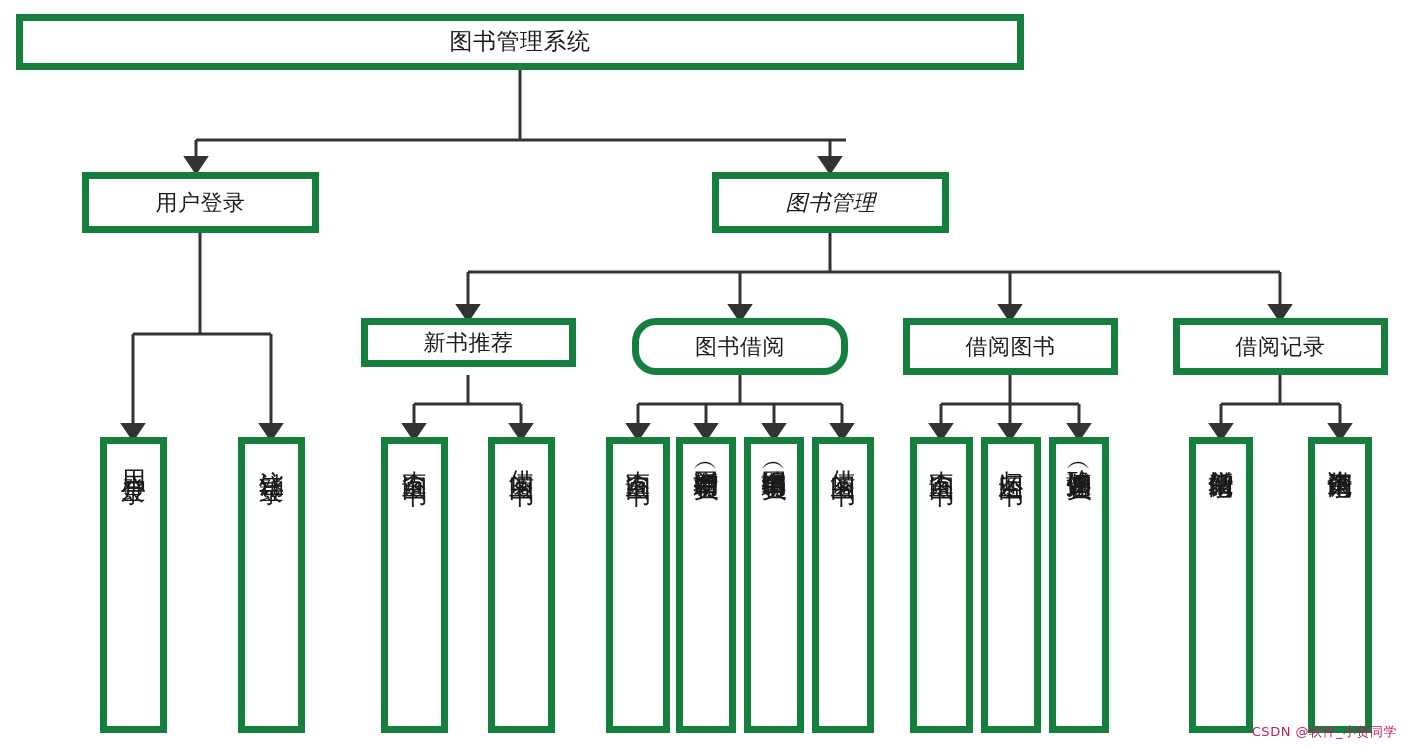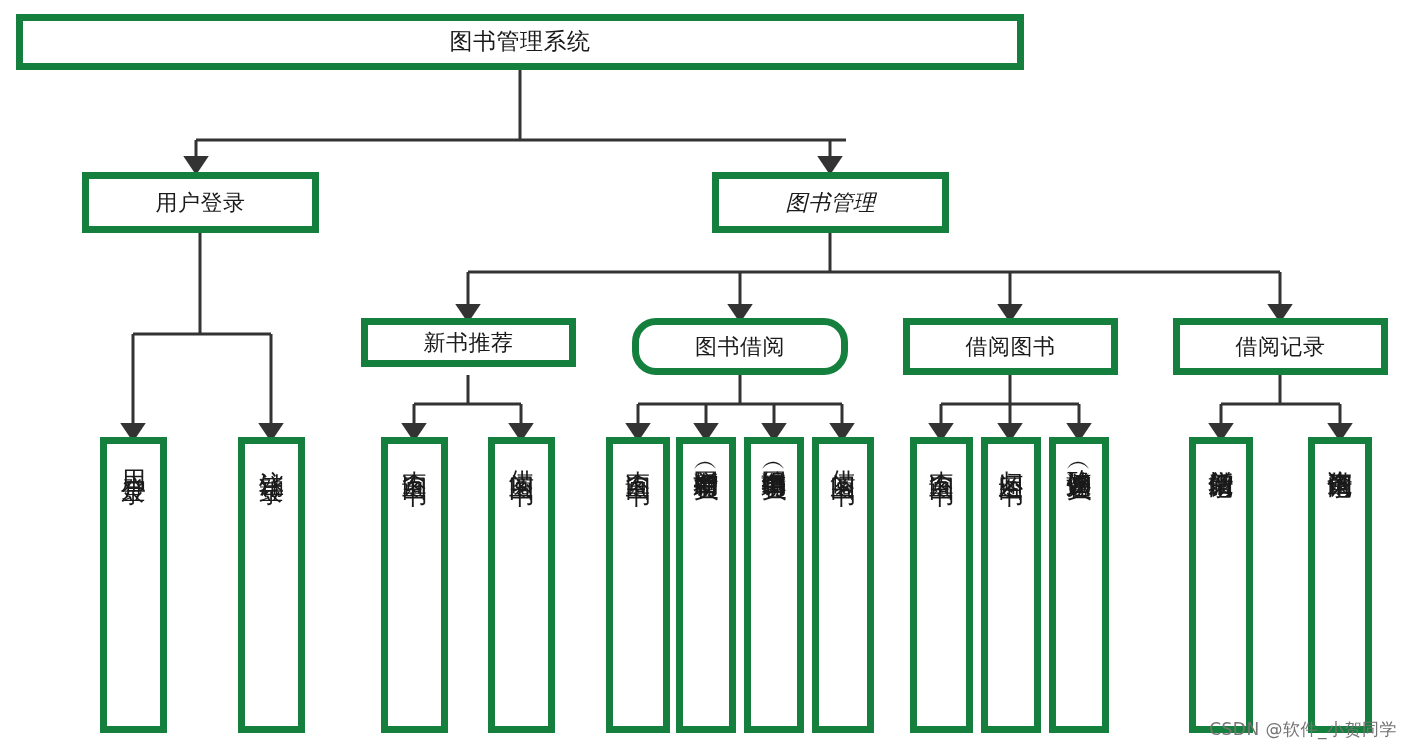--- a/index.html
+++ b/index.html
@@ -66,22 +66,22 @@
     letter-spacing: 4px;
     white-space: nowrap;
   }
   .node.leaf.tall .node-label {
     letter-spacing: 1px;
   }
   #watermark {
     position: absolute;
     right: 8px;
     bottom: 6px;
-    font-size: 17px;
-    color: #737373;
+    font-size: 13px;
+    color: #be185d;
     letter-spacing: 0.5px;
     z-index: 5;
     white-space: nowrap;
     font-family: "DejaVu Sans", "Liberation Sans", sans-serif;
   }
 </style>
 </head>
 <body>
 
 <div id="diagram-root">

